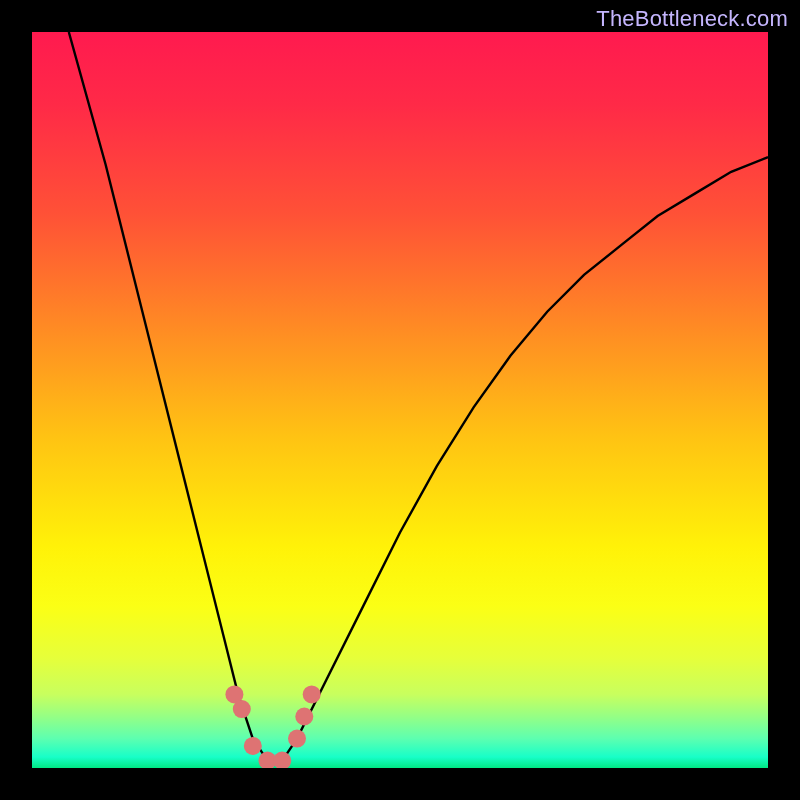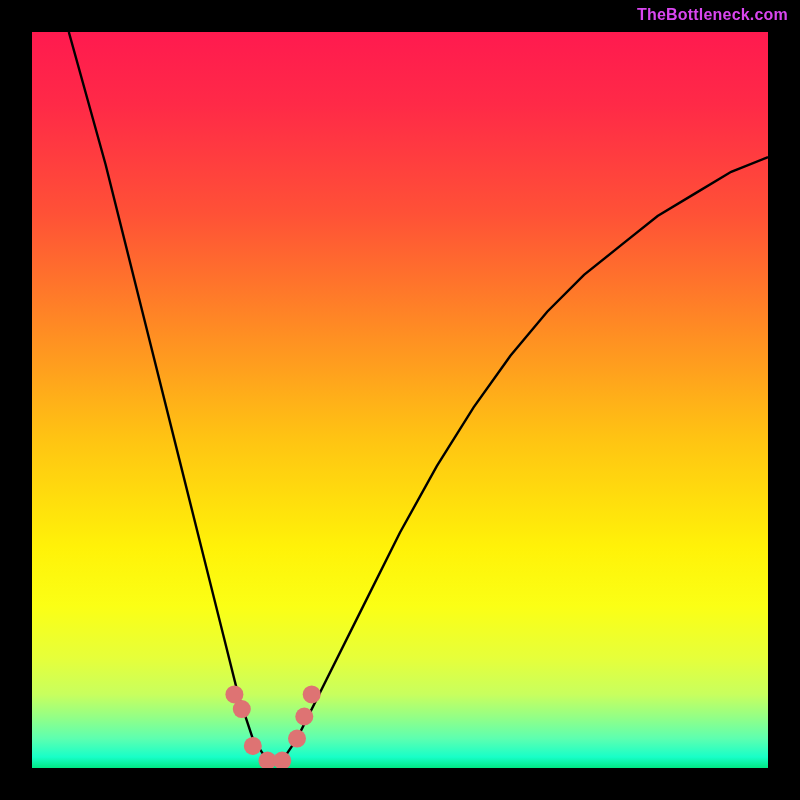--- a/index.html
+++ b/index.html
@@ -38,23 +38,23 @@
     position: absolute;
     left: 0;
     top: 0;
     width: 100%;
     height: 100%;
   }
   .watermark {
     position: absolute;
     top: 6px;
     right: 12px;
-    color: #d946ef;
-    font-size: 16px;
-    font-weight: 700;
+    color: #c4b5fd;
+    font-size: 22px;
+    font-weight: 400;
     letter-spacing: 0.2px;
   }
 </style>
 </head>
 <body>
 
 <div class="frame">
 
   <div class="plot-area">
 

